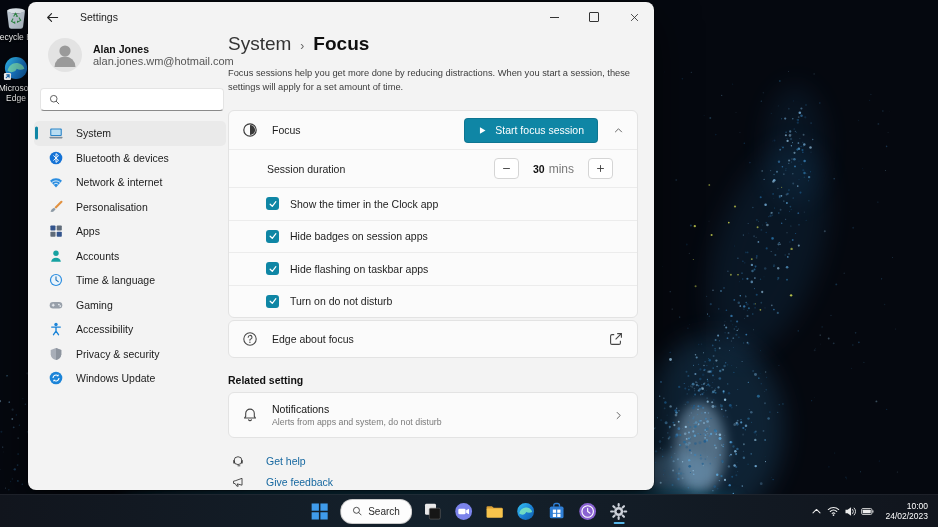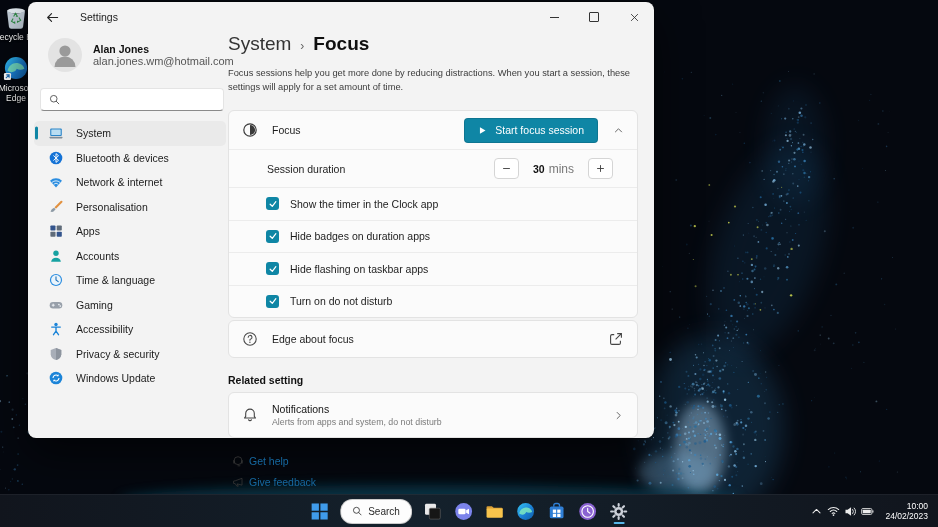--- a/index.html
+++ b/index.html
@@ -6,21 +6,21 @@
   .stage{position:relative;width:938px;height:527px;overflow:hidden;
          font-family:"Liberation Sans",sans-serif;background:#04070d;}
   
   #wallpaper{position:absolute;left:0;top:0;}
   
   .desk-icons{position:absolute;left:-12px;top:4px;width:56px;z-index:1;}
   .desk-ico{display:flex;flex-direction:column;align-items:center;gap:2px;margin-bottom:13px;cursor:default;}
   .desk-svg svg{width:26px;height:26px;display:block;}
   .desk-label{font-size:8.5px;line-height:10px;color:#fff;text-align:center;text-shadow:0 1px 2px #000;}
   
-  .win{position:absolute;left:28px;top:2px;width:626px;height:436px;background:#f3f3f3;
+  .win{position:absolute;left:28px;top:2px;width:626px;height:488px;background:#f3f3f3;
        border-radius:8px;z-index:2;box-shadow:0 16px 44px rgba(0,0,0,.6),0 0 0 1px rgba(0,0,0,.28);}
   .titlebar{position:absolute;top:0;left:0;right:0;height:30px;display:flex;align-items:center;}
   .back-btn{width:32px;height:26px;margin-left:8px;border:0;background:transparent;border-radius:4px;
             display:flex;align-items:center;justify-content:center;color:#222;cursor:pointer;}
   .back-btn svg{width:13px;height:13px;}
   .win-title{font-size:10.5px;color:#1b1b1b;margin-left:12px;}
   .win-controls{margin-left:auto;display:flex;height:30px;}
   .wc{width:40px;height:30px;border:0;background:transparent;display:flex;align-items:center;justify-content:center;color:#333;cursor:pointer;}
   .wc-min i{display:block;width:9px;height:1px;background:#333;}
   .wc-max i{display:block;width:8px;height:8px;border:1px solid #333;border-radius:1px;}
@@ -82,21 +82,21 @@
             align-items:center;justify-content:center;margin-right:11px;flex:none;cursor:pointer;}
   .checkbox svg{width:10px;height:10px;}
   .row-about{height:36px;padding:0 13px;}
   .ml-auto{margin-left:auto;}
   .related{position:absolute;left:200px;top:372px;font-size:10.5px;font-weight:bold;color:#111;}
   .row-notif{height:44px;padding:0 13px;border:0;}
   .notif-txt{margin-left:14px;display:flex;flex-direction:column;}
   .notif-title{font-size:10.5px;color:#141414;line-height:13px;}
   .notif-sub{font-size:8.8px;color:#7a7a7a;line-height:11px;margin-top:1px;}
   .links{position:absolute;left:204px;top:450px;display:flex;flex-direction:column;gap:4px;}
-  .link-row{display:flex;align-items:center;gap:5px;height:17px;cursor:pointer;color:var(--link);}
+  .link-row{display:flex;align-items:center;gap:22px;height:17px;cursor:pointer;color:var(--link);}
   .link-row .lnk-ico{color:#333;display:flex;}
   .link-row svg{width:12px;height:12px;}
   .link-label{font-size:10.5px;text-decoration:none;}
   
   .taskbar{position:absolute;left:0;right:0;bottom:0;height:32px;z-index:3;
            background:linear-gradient(90deg,#11151d,#14212c 45%,#11151d);
            border-top:1px solid rgba(255,255,255,.05);}
   .tb-center{position:absolute;left:50%;top:0;transform:translateX(-50%);height:100%;
              display:flex;align-items:center;gap:3px;}
   .tb-btn{width:28px;height:28px;border:0;background:transparent;border-radius:4px;position:relative;
@@ -1179,21 +1179,21 @@
             </span>
             <span class="row-label">Show the timer in the Clock app</span>
           </div>
 
           <div class="row check-row">
             <span class="checkbox">
               <svg viewBox="0 0 14 14">
                 <path d="M3 7.3 6 10.2l5-6.4" stroke="#fff" stroke-width="1.7" fill="none" stroke-linecap="round" stroke-linejoin="round"></path>
               </svg>
             </span>
-            <span class="row-label">Hide badges on duration apps</span>
+            <span class="row-label">Hide badges on session apps</span>
           </div>
 
           <div class="row check-row">
             <span class="checkbox">
               <svg viewBox="0 0 14 14">
                 <path d="M3 7.3 6 10.2l5-6.4" stroke="#fff" stroke-width="1.7" fill="none" stroke-linecap="round" stroke-linejoin="round"></path>
               </svg>
             </span>
             <span class="row-label">Hide flashing on taskbar apps</span>
           </div>

